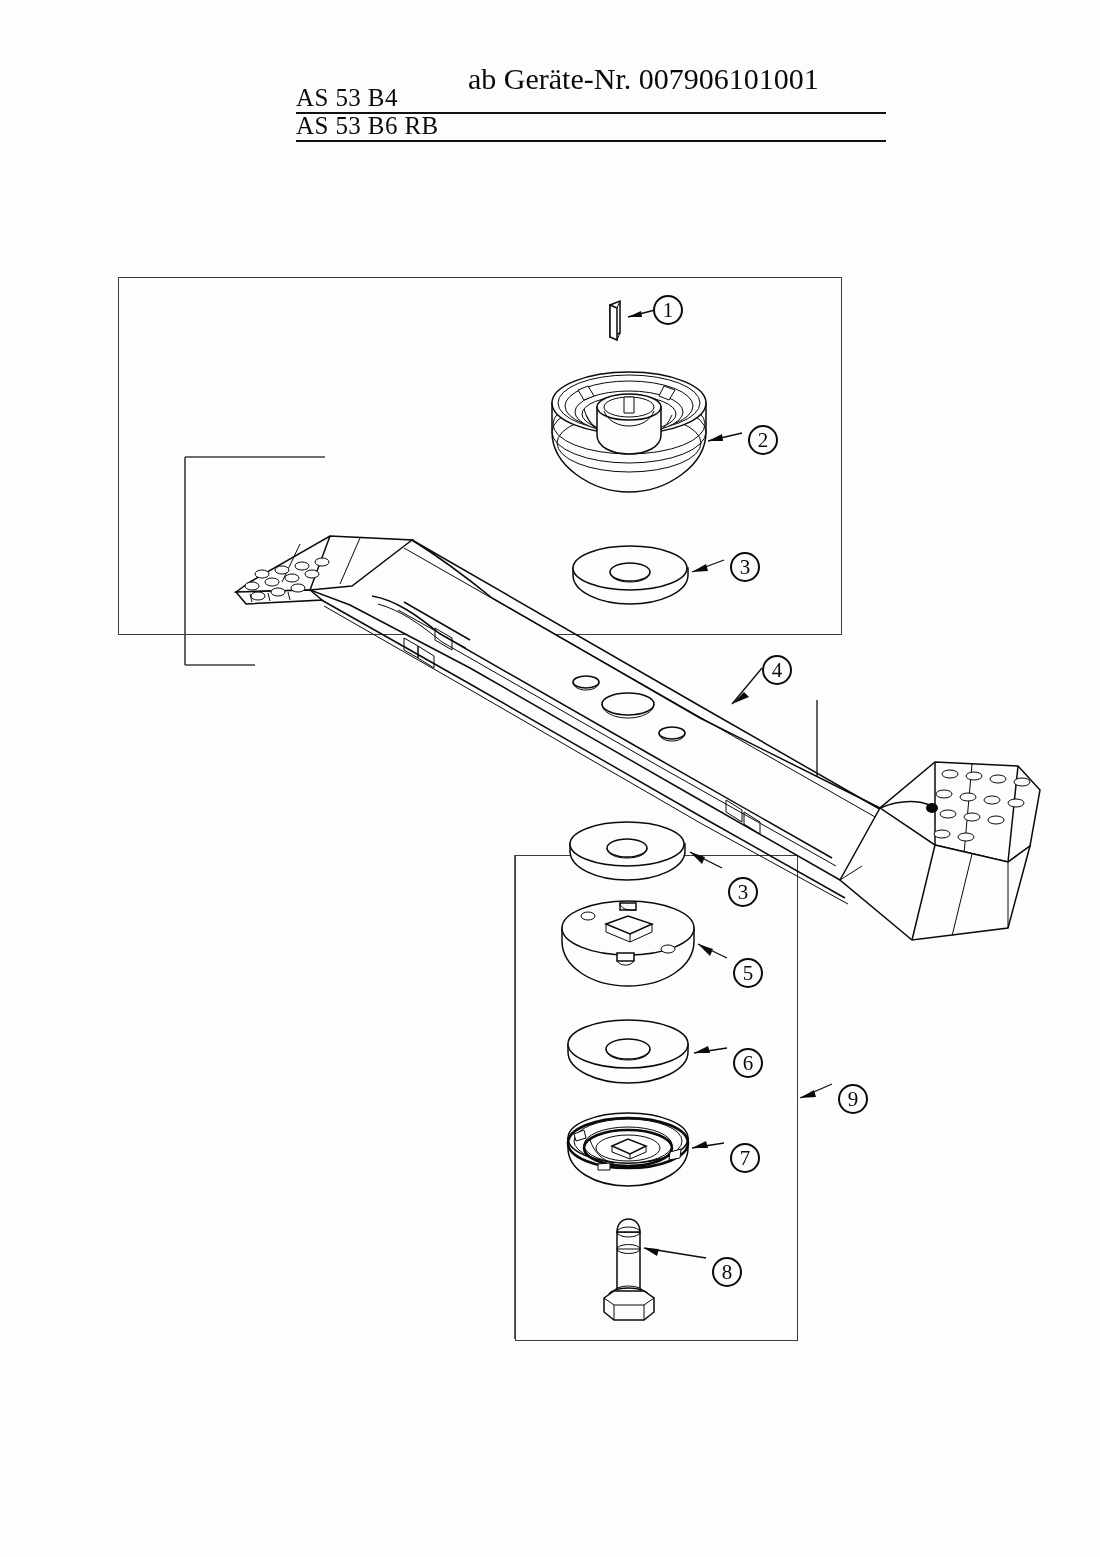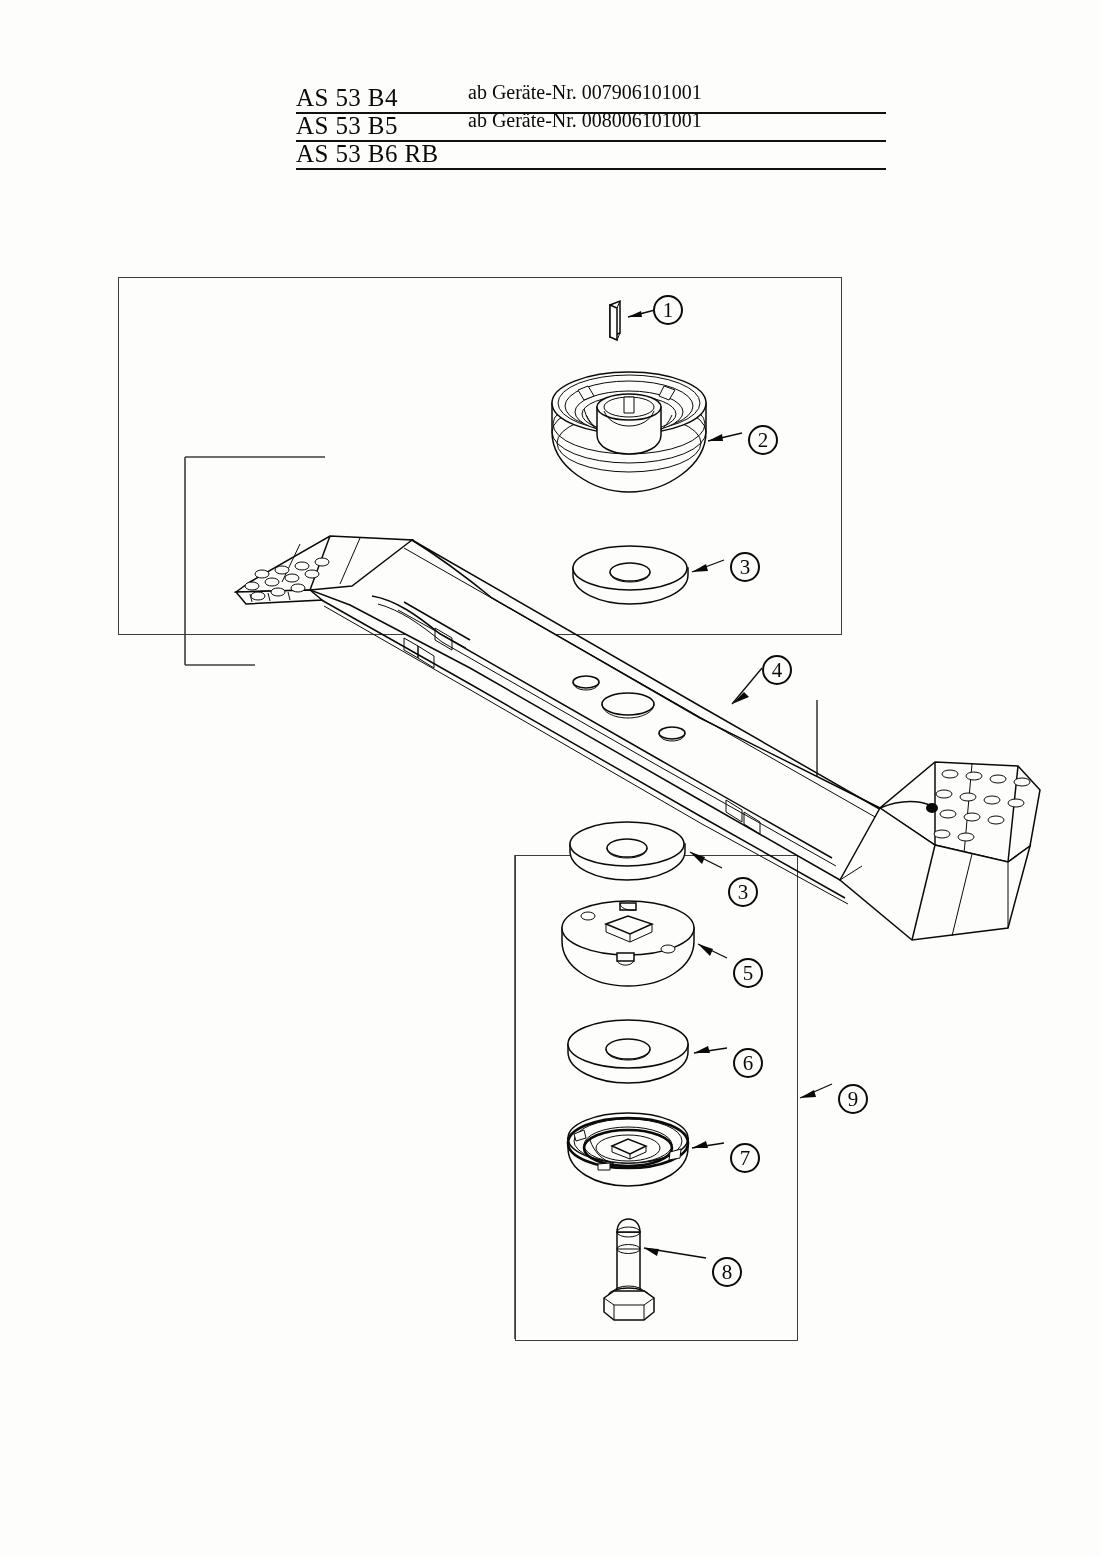--- a/index.html
+++ b/index.html
@@ -33,23 +33,23 @@
     white-space: nowrap;
   }
   .hdr-model {
     font-size: 25px;
     letter-spacing: 0.4px;
     line-height: 1;
     padding-bottom: 2px;
     color: #0a0a0a;
   }
   .hdr-note {
-    font-size: 20px;
+    font-size: 30px;
     line-height: 1;
-    padding-bottom: 10px;
+    padding-bottom: 18px;
     color: #0a0a0a;
   }
   .hdr-row.r1 .hdr-model { width: 172px; }
   .hdr-row.r2 .hdr-model { width: 172px; }
   .hdr-row.r3 .hdr-model { width: 130px; }
 
   
   .frame {
     position: absolute;
     border: 1.6px solid #3c3c3c;
@@ -97,24 +97,20 @@
 </head>
 <body>
 
 <div id="page">
 
   <div id="header">
     <div class="hdr-row r1">
       <span class="hdr-model">AS 53 B4</span>
       <span class="hdr-note">ab Geräte-Nr. 007906101001</span>
     </div>
-    <div class="hdr-row r2">
-      <span class="hdr-model">AS 53 B5</span>
-      <span class="hdr-note">ab Geräte-Nr. 008006101001</span>
-    </div>
     <div class="hdr-row r3">
       <span class="hdr-model">AS 53 B6 RB</span>
     </div>
   </div>
 
   <div class="frame" id="frame-upper"></div>
   <div class="frame" id="frame-lower"></div>
 
   <svg id="art" viewBox="0 0 1100 1557">
 

